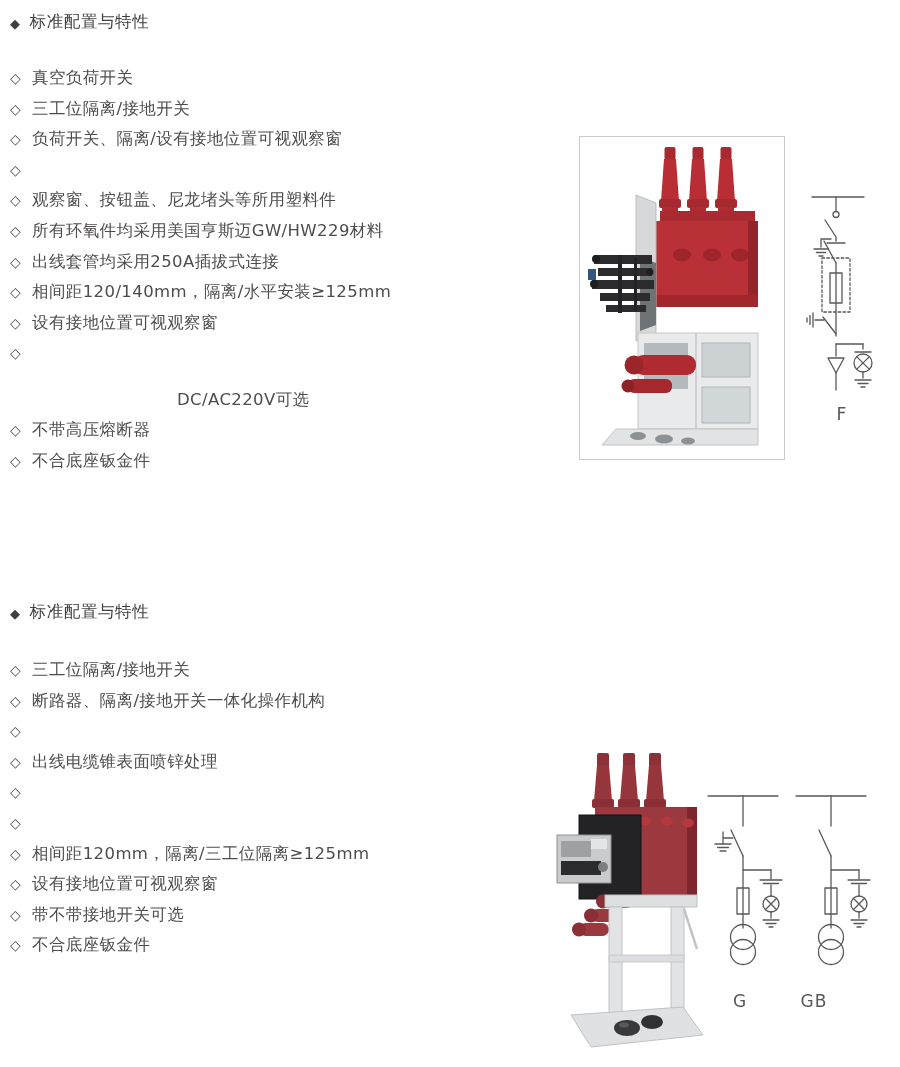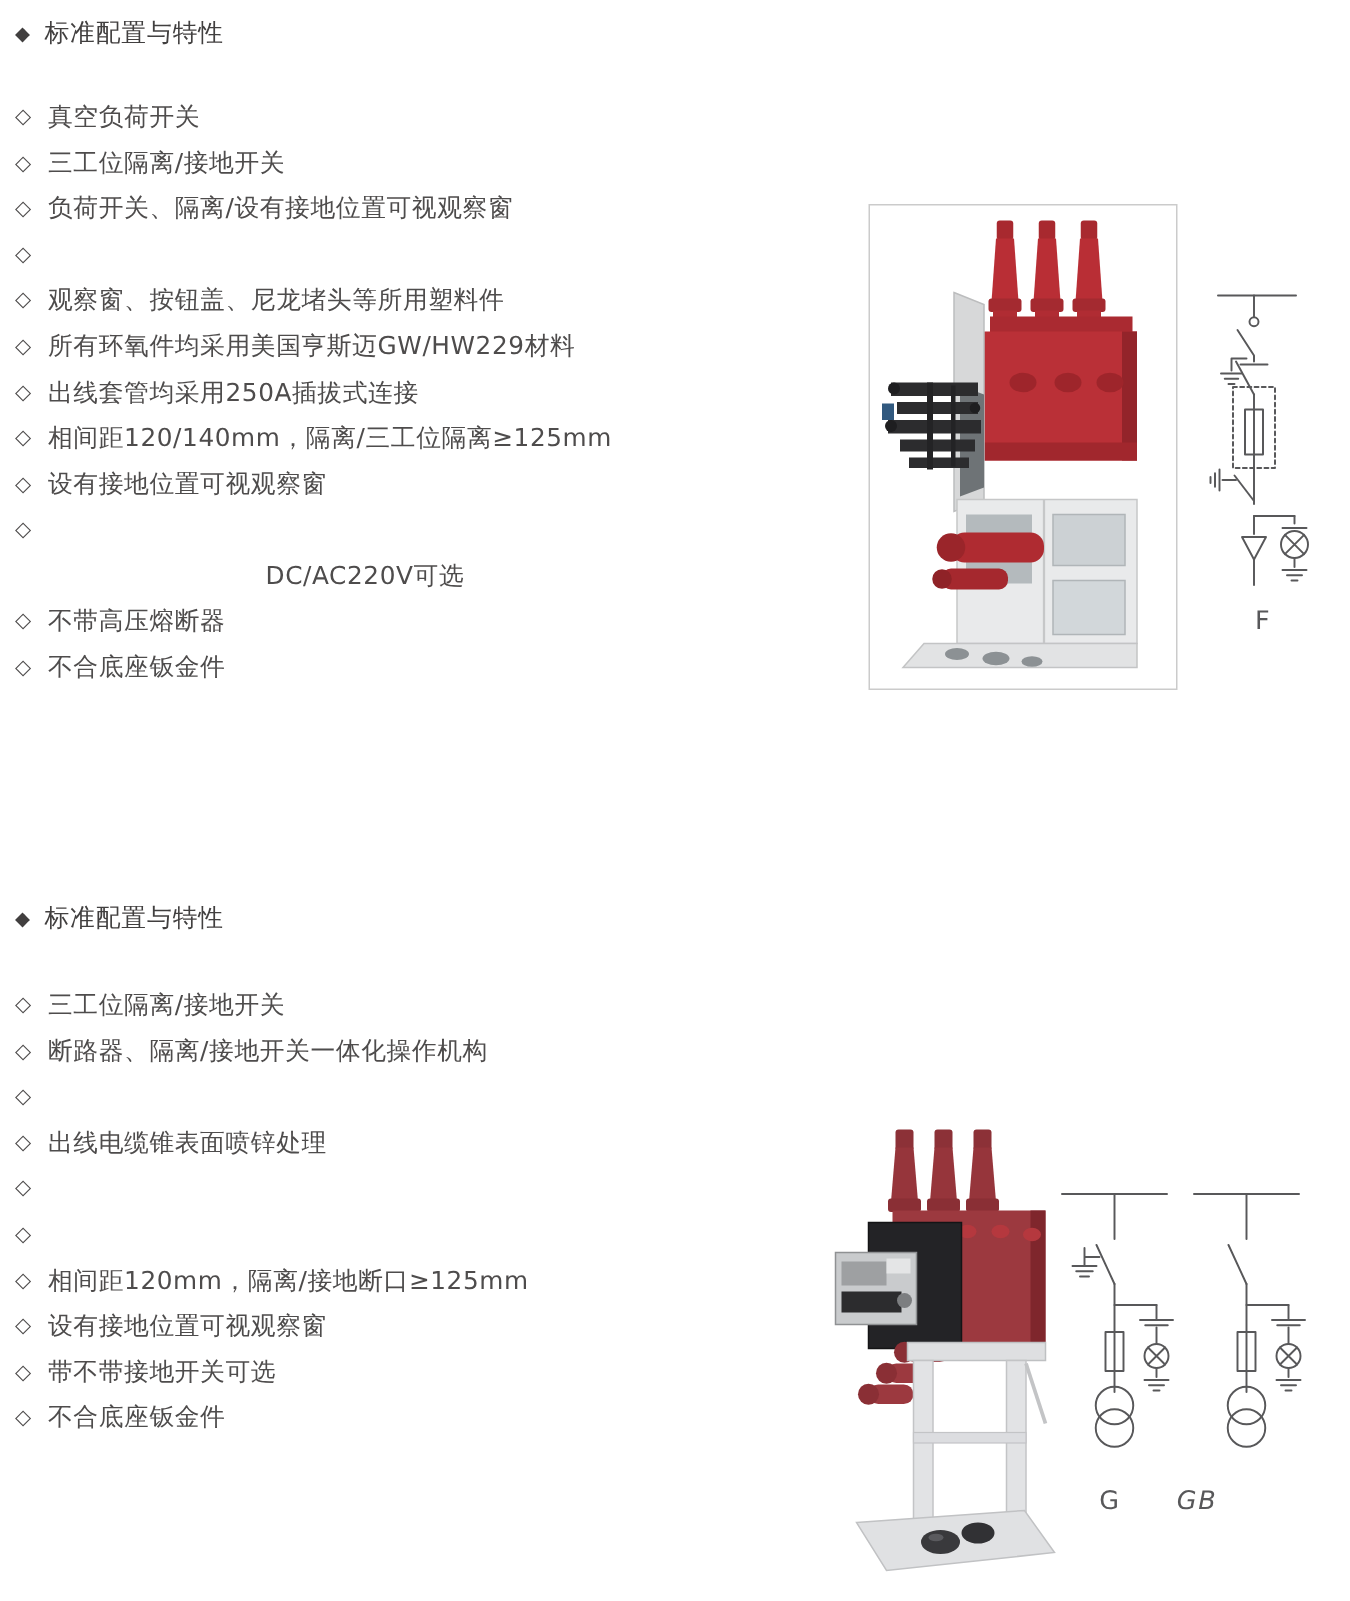--- a/index.html
+++ b/index.html
@@ -13,36 +13,36 @@
     font-size:16.5px;letter-spacing:.6px;color:var(--heading,#413f3f);
   }
   .sec-h .hb{font-size:13px;line-height:1;transform:translateY(.5px);}
   .h1{top:11px}
   .h2{top:601px}
   ul.feats{position:absolute;left:10px;margin:0;padding:0;list-style:none;width:565px;}
   .l1{top:63px}
   .l2{top:655px}
   .row{height:30.55px;display:flex;align-items:center;font-size:16.5px;letter-spacing:.4px;white-space:nowrap;}
   .row .b{width:22px;flex:none;font-size:14px;color:var(--text,#4e4c4c);}
-  .row.cont{padding-left:167px;}
+  .row.cont{padding-left:167px;margin-top:16px;}
   .photo-frame{
     position:absolute;left:579px;top:136px;width:206px;height:324px;
     border:1px solid #cbcbcb;background:#fff;box-sizing:border-box;
   }
   .photo-frame svg,.photo2 svg{display:block;}
   .photo2{position:absolute;left:545px;top:745px;width:170px;height:305px;}
   .diag{position:absolute;}
   .dF{left:790px;top:170px;}
   .dG{left:703px;top:782px;}
   .ln,.ln *{fill:none;stroke:var(--diagram-line,#58585a);stroke-width:1.3;stroke-linecap:round;stroke-linejoin:round;}
   .dash{stroke-dasharray:2.6 2.2;}
   .fig-label{position:absolute;font-size:17px;color:var(--diagram-line,#58585a);text-align:center;letter-spacing:1px;}
   .lf{left:790px;top:404px;width:104px;}
   .lg{left:716px;top:991px;width:48px;}
-  .lgb{left:772px;top:991px;width:52px;font-style:italic;}
+  .lgb{left:788px;top:991px;width:52px;}
 </style>
 </head>
 <body>
 
 <div class="sec-h h1">
   <span class="hb">◆</span>
   <span>标准配置与特性</span>
 </div>
 
 <ul class="feats l1">
@@ -68,21 +68,21 @@
   <li class="row">
       <span class="b">◇</span>
       <span class="t">所有环氧件均采用美国亨斯迈GW/HW229材料</span>
     </li>
   <li class="row">
       <span class="b">◇</span>
       <span class="t">出线套管均采用250A插拔式连接</span>
     </li>
   <li class="row">
       <span class="b">◇</span>
-      <span class="t">相间距120/140mm，隔离/三工位隔离≥125mm</span>
+      <span class="t">相间距120/140mm，隔离/水平安装≥125mm</span>
     </li>
   <li class="row">
       <span class="b">◇</span>
       <span class="t">设有接地位置可视观察窗</span>
     </li>
   <li class="row">
       <span class="b">◇</span>
     </li>
   <li class="row cont">
       <span class="t">DC/AC220V可选</span>
@@ -215,21 +215,21 @@
       <span class="t">出线电缆锥表面喷锌处理</span>
     </li>
   <li class="row">
       <span class="b">◇</span>
     </li>
   <li class="row">
       <span class="b">◇</span>
     </li>
   <li class="row">
       <span class="b">◇</span>
-      <span class="t">相间距120mm，隔离/接地断口≥125mm</span>
+      <span class="t">相间距120mm，隔离/三工位隔离≥125mm</span>
     </li>
   <li class="row">
       <span class="b">◇</span>
       <span class="t">设有接地位置可视观察窗</span>
     </li>
   <li class="row">
       <span class="b">◇</span>
       <span class="t">带不带接地开关可选</span>
     </li>
   <li class="row">

